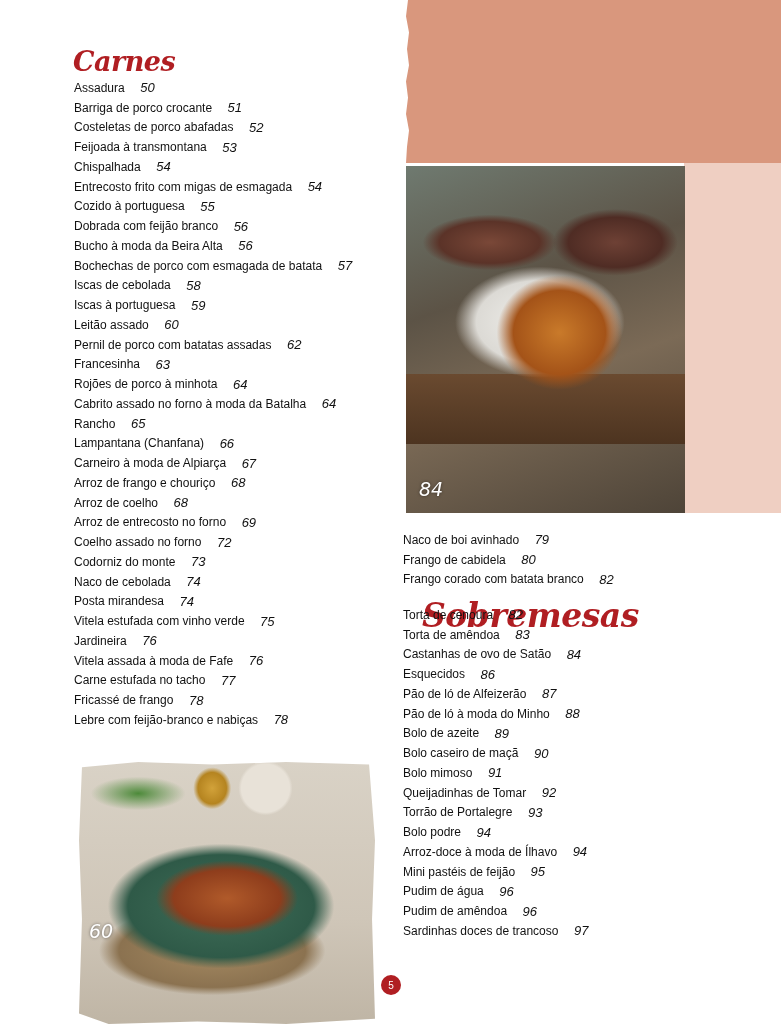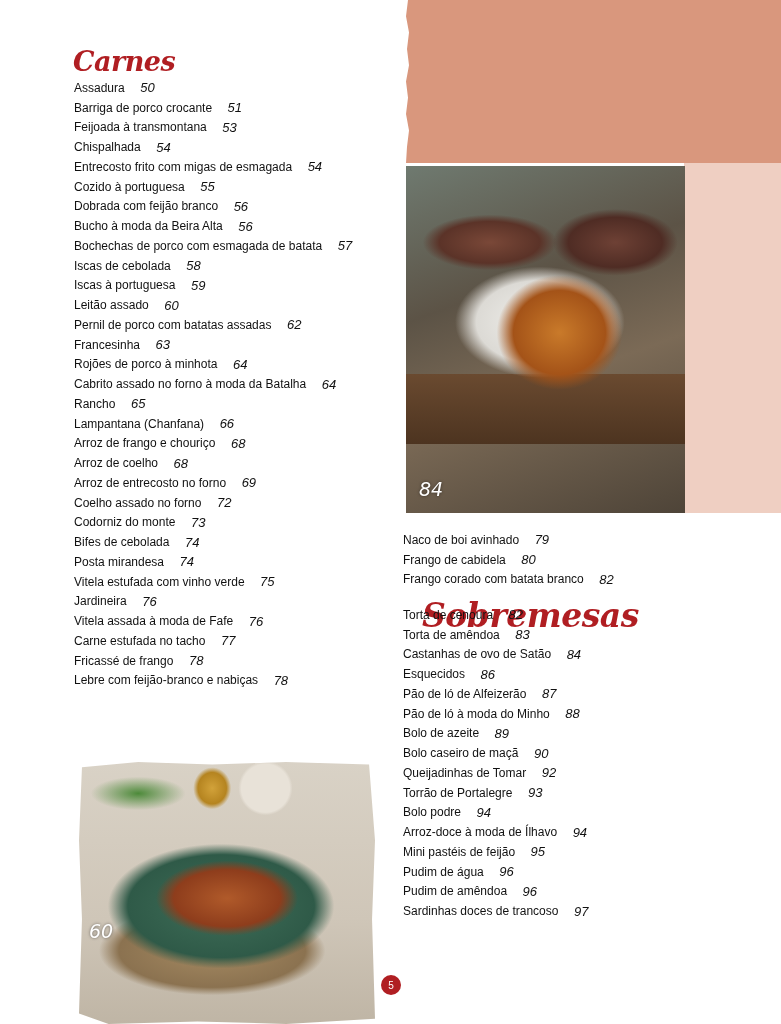--- a/index.html
+++ b/index.html
@@ -97,20 +97,24 @@
 <ul class="toc-list" id="carnes-list" style="left:74px; top:78px; width:305px;">
     <li class="toc-item">
       <span class="name">Assadura</span>
       <span class="page">50</span>
     </li>
     <li class="toc-item">
       <span class="name">Barriga de porco crocante</span>
       <span class="page">51</span>
     </li>
     <li class="toc-item">
+      <span class="name">Costeletas de porco abafadas</span>
+      <span class="page">52</span>
+    </li>
+    <li class="toc-item">
       <span class="name">Feijoada à transmontana</span>
       <span class="page">53</span>
     </li>
     <li class="toc-item">
       <span class="name">Chispalhada</span>
       <span class="page">54</span>
     </li>
     <li class="toc-item">
       <span class="name">Entrecosto frito com migas de esmagada</span>
       <span class="page">54</span>
@@ -161,41 +165,45 @@
     </li>
     <li class="toc-item">
       <span class="name">Rancho</span>
       <span class="page">65</span>
     </li>
     <li class="toc-item">
       <span class="name">Lampantana (Chanfana)</span>
       <span class="page">66</span>
     </li>
     <li class="toc-item">
+      <span class="name">Carneiro à moda de Alpiarça</span>
+      <span class="page">67</span>
+    </li>
+    <li class="toc-item">
       <span class="name"> Arroz de frango e chouriço</span>
       <span class="page">68</span>
     </li>
     <li class="toc-item">
       <span class="name">Arroz de coelho</span>
       <span class="page">68</span>
     </li>
     <li class="toc-item">
       <span class="name">Arroz de entrecosto no forno</span>
       <span class="page">69</span>
     </li>
     <li class="toc-item">
       <span class="name">Coelho assado no forno</span>
       <span class="page">72</span>
     </li>
     <li class="toc-item">
       <span class="name">Codorniz do monte</span>
       <span class="page">73</span>
     </li>
     <li class="toc-item">
-      <span class="name">Bifes de cebolada</span>
+      <span class="name">Naco de cebolada</span>
       <span class="page">74</span>
     </li>
     <li class="toc-item">
       <span class="name">Posta mirandesa</span>
       <span class="page">74</span>
     </li>
     <li class="toc-item">
       <span class="name">Vitela estufada com vinho verde</span>
       <span class="page">75</span>
     </li>
@@ -264,20 +272,24 @@
     </li>
     <li class="toc-item">
       <span class="name">Bolo de azeite</span>
       <span class="page">89</span>
     </li>
     <li class="toc-item">
       <span class="name">Bolo caseiro de maçã</span>
       <span class="page">90</span>
     </li>
     <li class="toc-item">
+      <span class="name">Bolo mimoso</span>
+      <span class="page">91</span>
+    </li>
+    <li class="toc-item">
       <span class="name">Queijadinhas de Tomar</span>
       <span class="page">92</span>
     </li>
     <li class="toc-item">
       <span class="name">Torrão de Portalegre</span>
       <span class="page">93</span>
     </li>
     <li class="toc-item">
       <span class="name"> Bolo podre</span>
       <span class="page">94</span>

